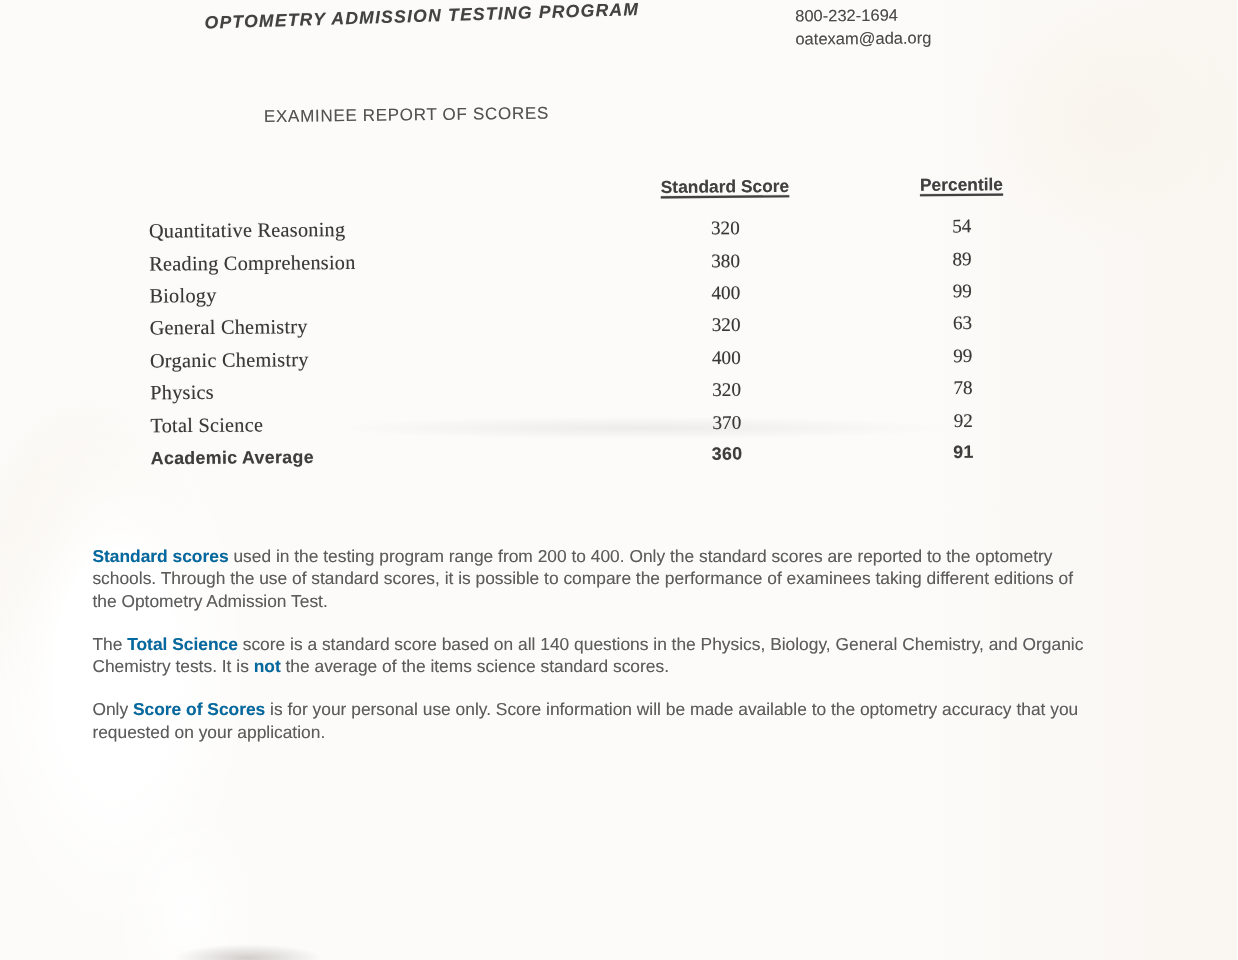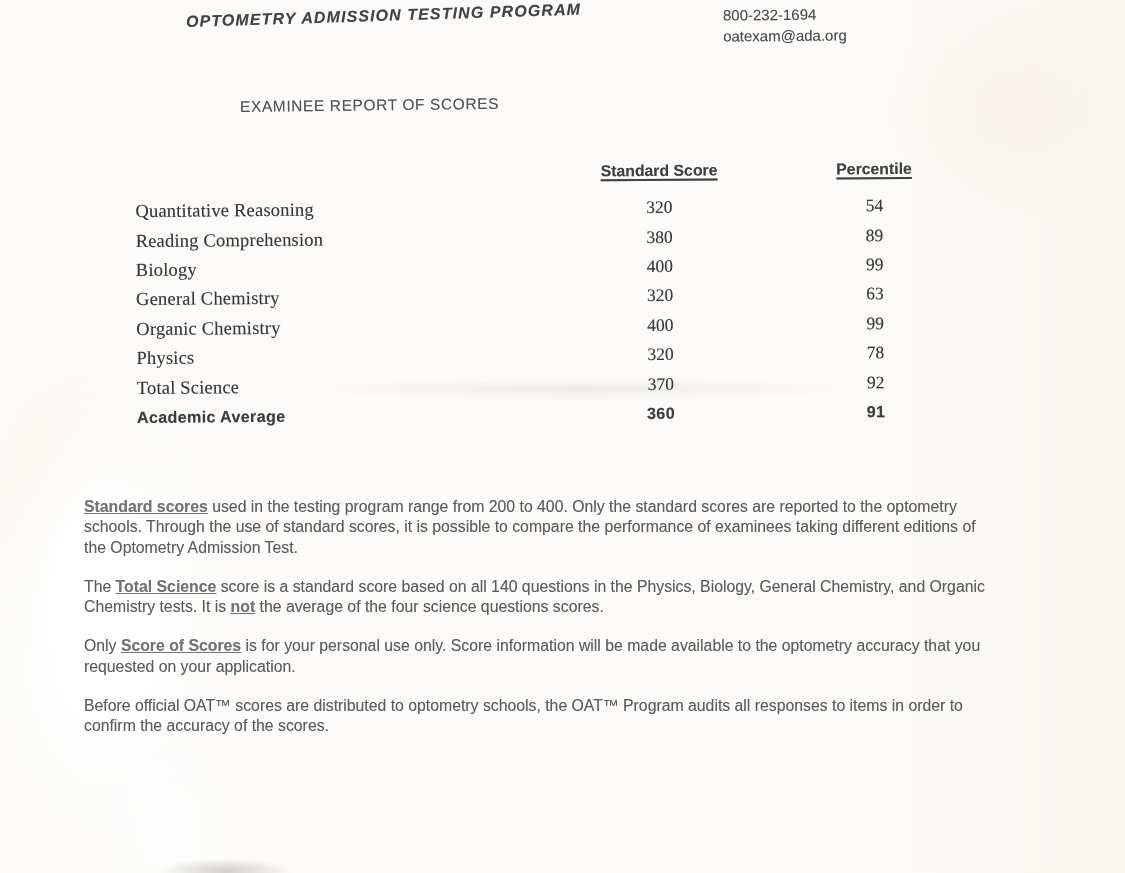--- a/index.html
+++ b/index.html
@@ -107,21 +107,21 @@
     font-weight: bold; font-size: 16.2px; letter-spacing: 0.3px; color: #3d3d3d;
   }
 
   
   .body-text {
     position: absolute; left: 84px; top: 497px; width: 905px;
     font-size: 15.8px; line-height: 20.3px; color: #5c5c5c;
     text-shadow: 0 0 0.6px rgba(105,105,105,0.45);
   }
   .body-text p { margin: 0 0 19px 0; }
-  .body-text b { font-weight: bold; color: #737373; text-decoration: underline; }
+  .body-text b { font-weight: bold; color: #0369a1; }
 </style>
 </head>
 <body>
 
 <div class="page">
 
   <div class="artifact tint-right"></div>
   <div class="artifact tint-top-right"></div>
   <div class="artifact fold-cream"></div>
   <div class="artifact fold-highlight"></div>
@@ -179,18 +179,17 @@
       </div>
     <div class="trow sans-bold">
         <div class="cell-label">Academic Average</div>
         <div class="cell-standard">360</div>
         <div class="cell-percentile">91</div>
       </div>
   </div>
 
   <div class="body-text">
     <p><b>Standard scores</b><span> used in the testing program range from 200 to 400. Only the standard scores are reported to the optometry schools. Through the use of standard scores, it is possible to compare the performance of examinees taking different editions of the Optometry Admission Test.</span></p>
-    <p><span>The </span><b>Total Science</b><span> score is a standard score based on all 140 questions in the Physics, Biology, General Chemistry, and Organic Chemistry tests. It is </span><b>not</b><span> the average of the four science questions scores.</span></p>
+    <p><span>The </span><b>Total Science</b><span> score is a standard score based on all 140 questions in the Physics, Biology, General Chemistry, and Organic Chemistry tests. It is </span><b>not</b><span> the average of the items science standard scores.</span></p>
     <p><span>Only </span><b>Score of Scores</b><span> is for your personal use only. Score information will be made available to the optometry accuracy that you requested on your application.</span></p>
-    <p><span>Before official OAT™ scores are distributed to optometry schools, the OAT™ Program audits all responses to items in order to confirm the accuracy of the scores.</span></p>
   </div>
 
 </div>
 
 </body></html>

